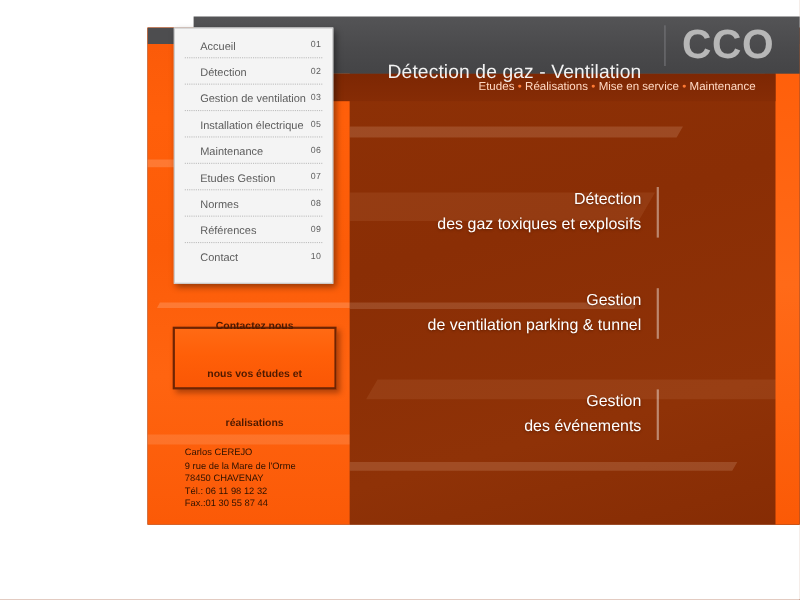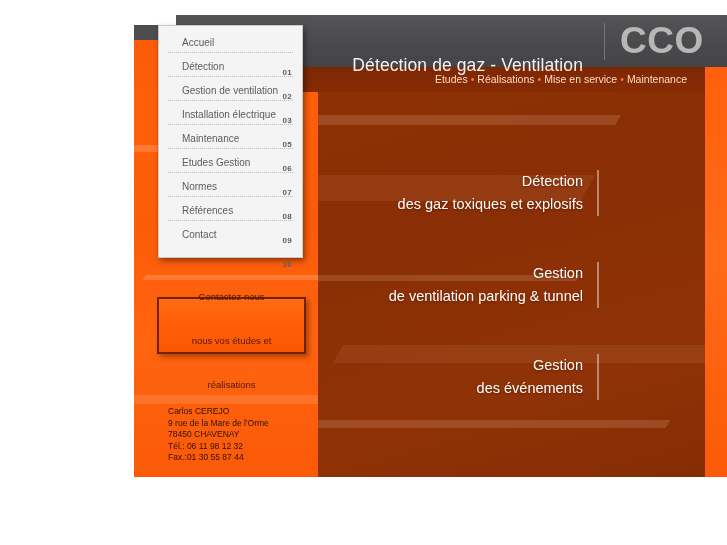--- a/index.html
+++ b/index.html
@@ -170,24 +170,23 @@
   .nav-label {
     font-size: 10px;
     color: #5c5c5c;
     margin-left: 14px;
   }
   .nav-num {
     position: absolute;
     right: 1px;
     top: 0;
     font-size: 8px;
-    font-weight: bold;
+    font-weight: normal;
     color: #5c5c5c;
     letter-spacing: .3px;
-    margin-top: 32px;
   }
 
   
   .cta-box {
     position: absolute;
     left: 157px;
     top: 297px;
     width: 149px;
     height: 57px;
     box-sizing: border-box;
@@ -196,21 +195,21 @@
     box-shadow: 3px 3px 5px rgba(80,25,2,.45);
     z-index: 8;
     display: flex;
     flex-direction: column;
     align-items: center;
     justify-content: center;
     cursor: pointer;
   }
   .cta-line {
     font-size: 9.5px;
-    font-weight: normal;
+    font-weight: bold;
     color: #4d1900;
     line-height: 14px;
     text-align: center;
     white-space: nowrap;
     margin-top: 30px;
   }
 
   
   .address {
     position: absolute;

